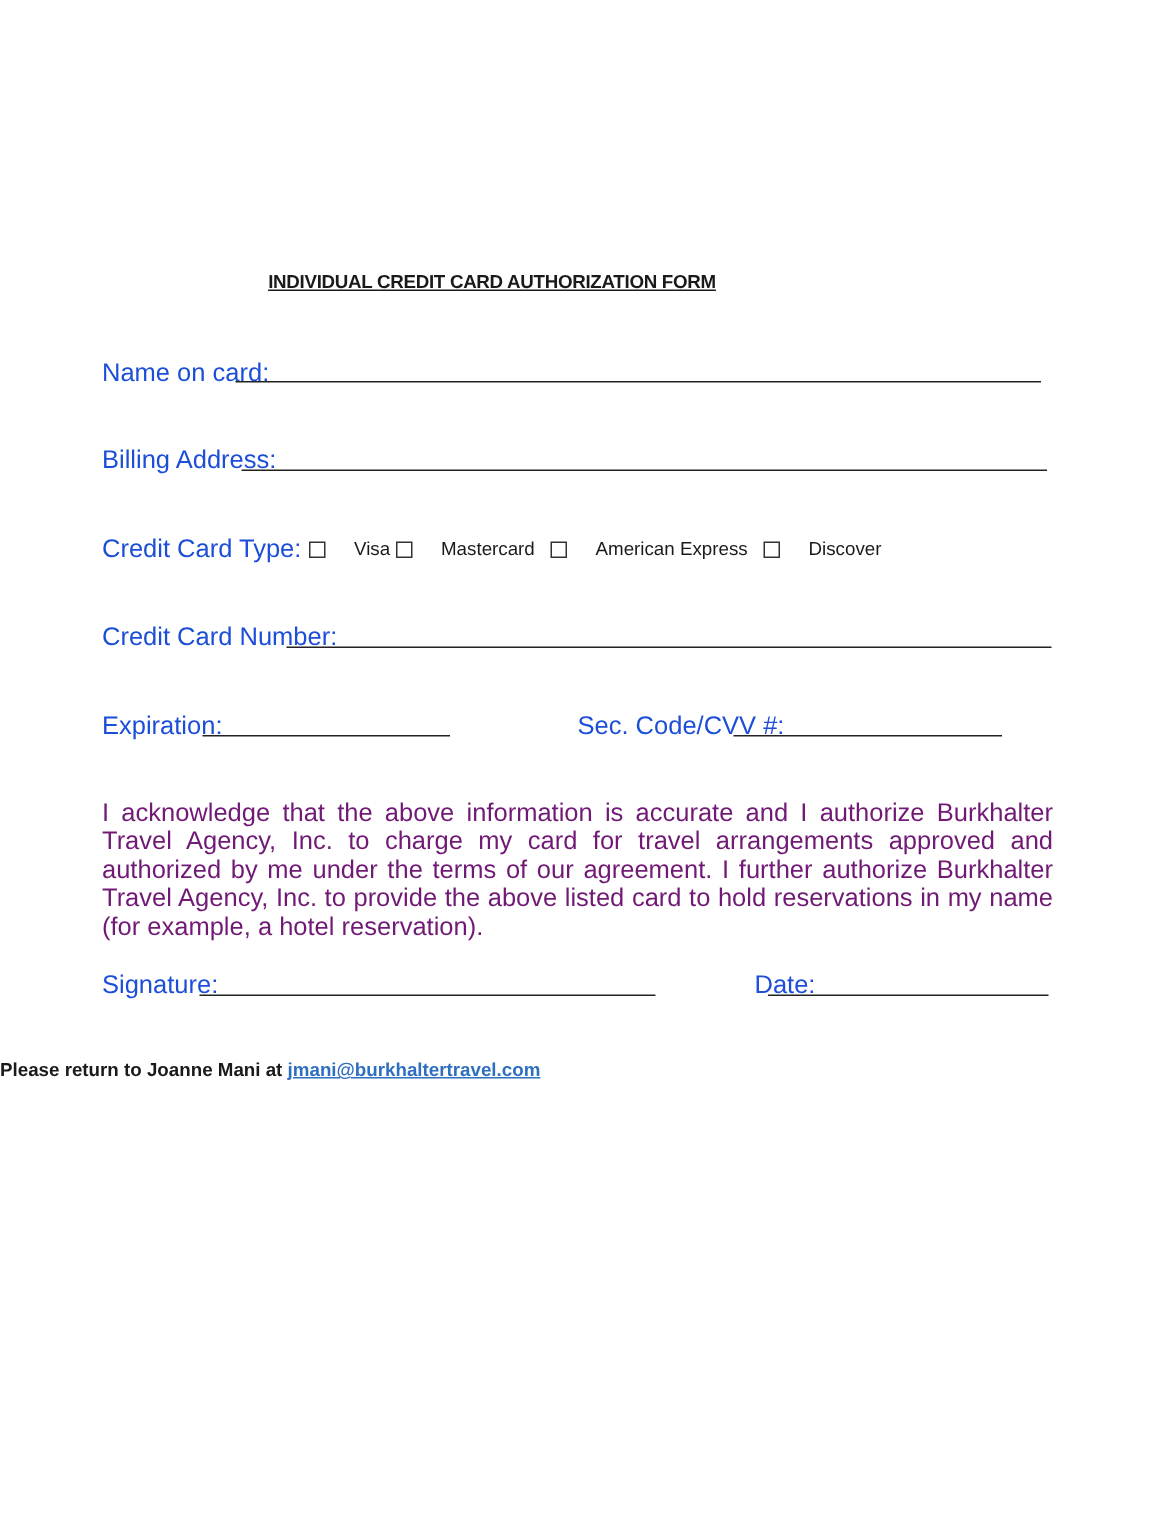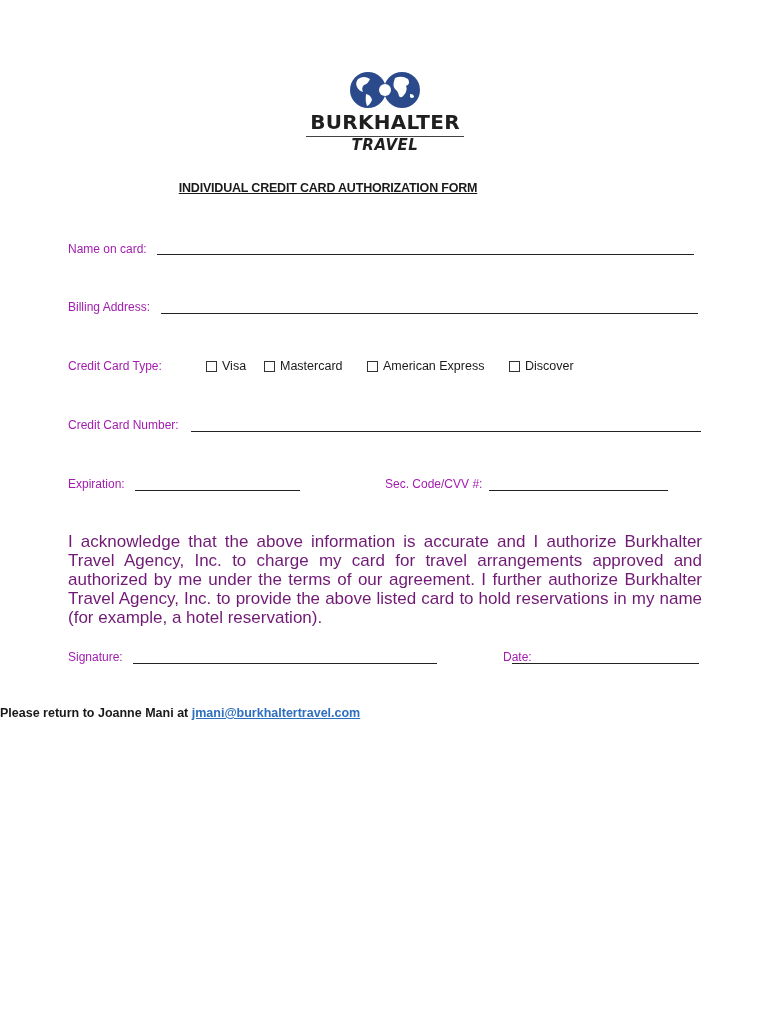--- a/index.html
+++ b/index.html
@@ -80,37 +80,38 @@
       width: 656px;
       top: 181px;
       text-align: center;
       font-weight: bold;
       font-size: 12.5px;
       text-decoration: underline;
       letter-spacing: -0.2px;
     }
 
     .label {
-      font-size: 12px;
+      font-size: 17px;
       line-height: 16px;
-      color: #a21caf;
+      color: #1d4ed8;
     }
 
     .blank {
       position: absolute;
       height: 0;
       border-bottom: 1px solid #222;
     }
 
     .cb {
       position: absolute;
       display: flex;
       align-items: center;
       font-size: 12.5px;
       line-height: 16px;
+      gap: 14px;
     }
     .cb-box {
       display: inline-block;
       width: 9px;
       height: 9px;
       border: 1px solid #333;
       margin-right: 5px;
       background: #fff;
       cursor: pointer;
     }
@@ -140,35 +141,20 @@
     .return a {
       color: #2f6fbf;
       text-decoration: underline;
     }
   </style>
 </head>
 <body>
 
 <div class="page">
 
-  <div class="logo">
-    <svg class="logo-globes" viewBox="0 0 76 40">
-      <circle cx="20" cy="20" r="18" fill="#2b4a8b"></circle>
-      <circle cx="54" cy="20" r="18" fill="#2b4a8b"></circle>
-      <circle cx="37" cy="20" r="6" fill="#ffffff"></circle>
-
-      <path d="M10 9 q6 -4 12 0 q-2 5 -6 6 q-3 3 -1 7 q-4 -1 -6 -5 q-2 -4 1 -8z" fill="#ffffff"></path>
-      <path d="M18 24 q5 1 6 6 q-2 5 -5 6 q-2 -5 -1 -12z" fill="#ffffff"></path>
-      <path d="M47 8 q7 -3 13 1 q3 5 -2 7 q2 4 -2 9 q-3 4 -5 1 q-1 -5 -4 -7 q-3 -3 0 -11z" fill="#ffffff"></path>
-      <path d="M62 24 q4 0 4 3 q-2 2 -4 0z" fill="#ffffff"></path>
-    </svg>
-    <div class="logo-brand">BURKHALTER</div>
-    <div class="logo-rule"></div>
-    <div class="logo-sub">TRAVEL</div>
-  </div>
 
   <div class="title">INDIVIDUAL CREDIT CARD AUTHORIZATION FORM</div>
 
   <div class="abs label" style="left:68px; top:241px;">Name on card:</div>
   <div class="blank" style="left:157px; top:254px; width:537px;"></div>
 
   <div class="abs label" style="left:68px; top:299px;">Billing Address:</div>
   <div class="blank" style="left:161px; top:313px; width:537px;"></div>
 
   <div class="abs label" style="left:68px; top:358px;">Credit Card Type:</div>

